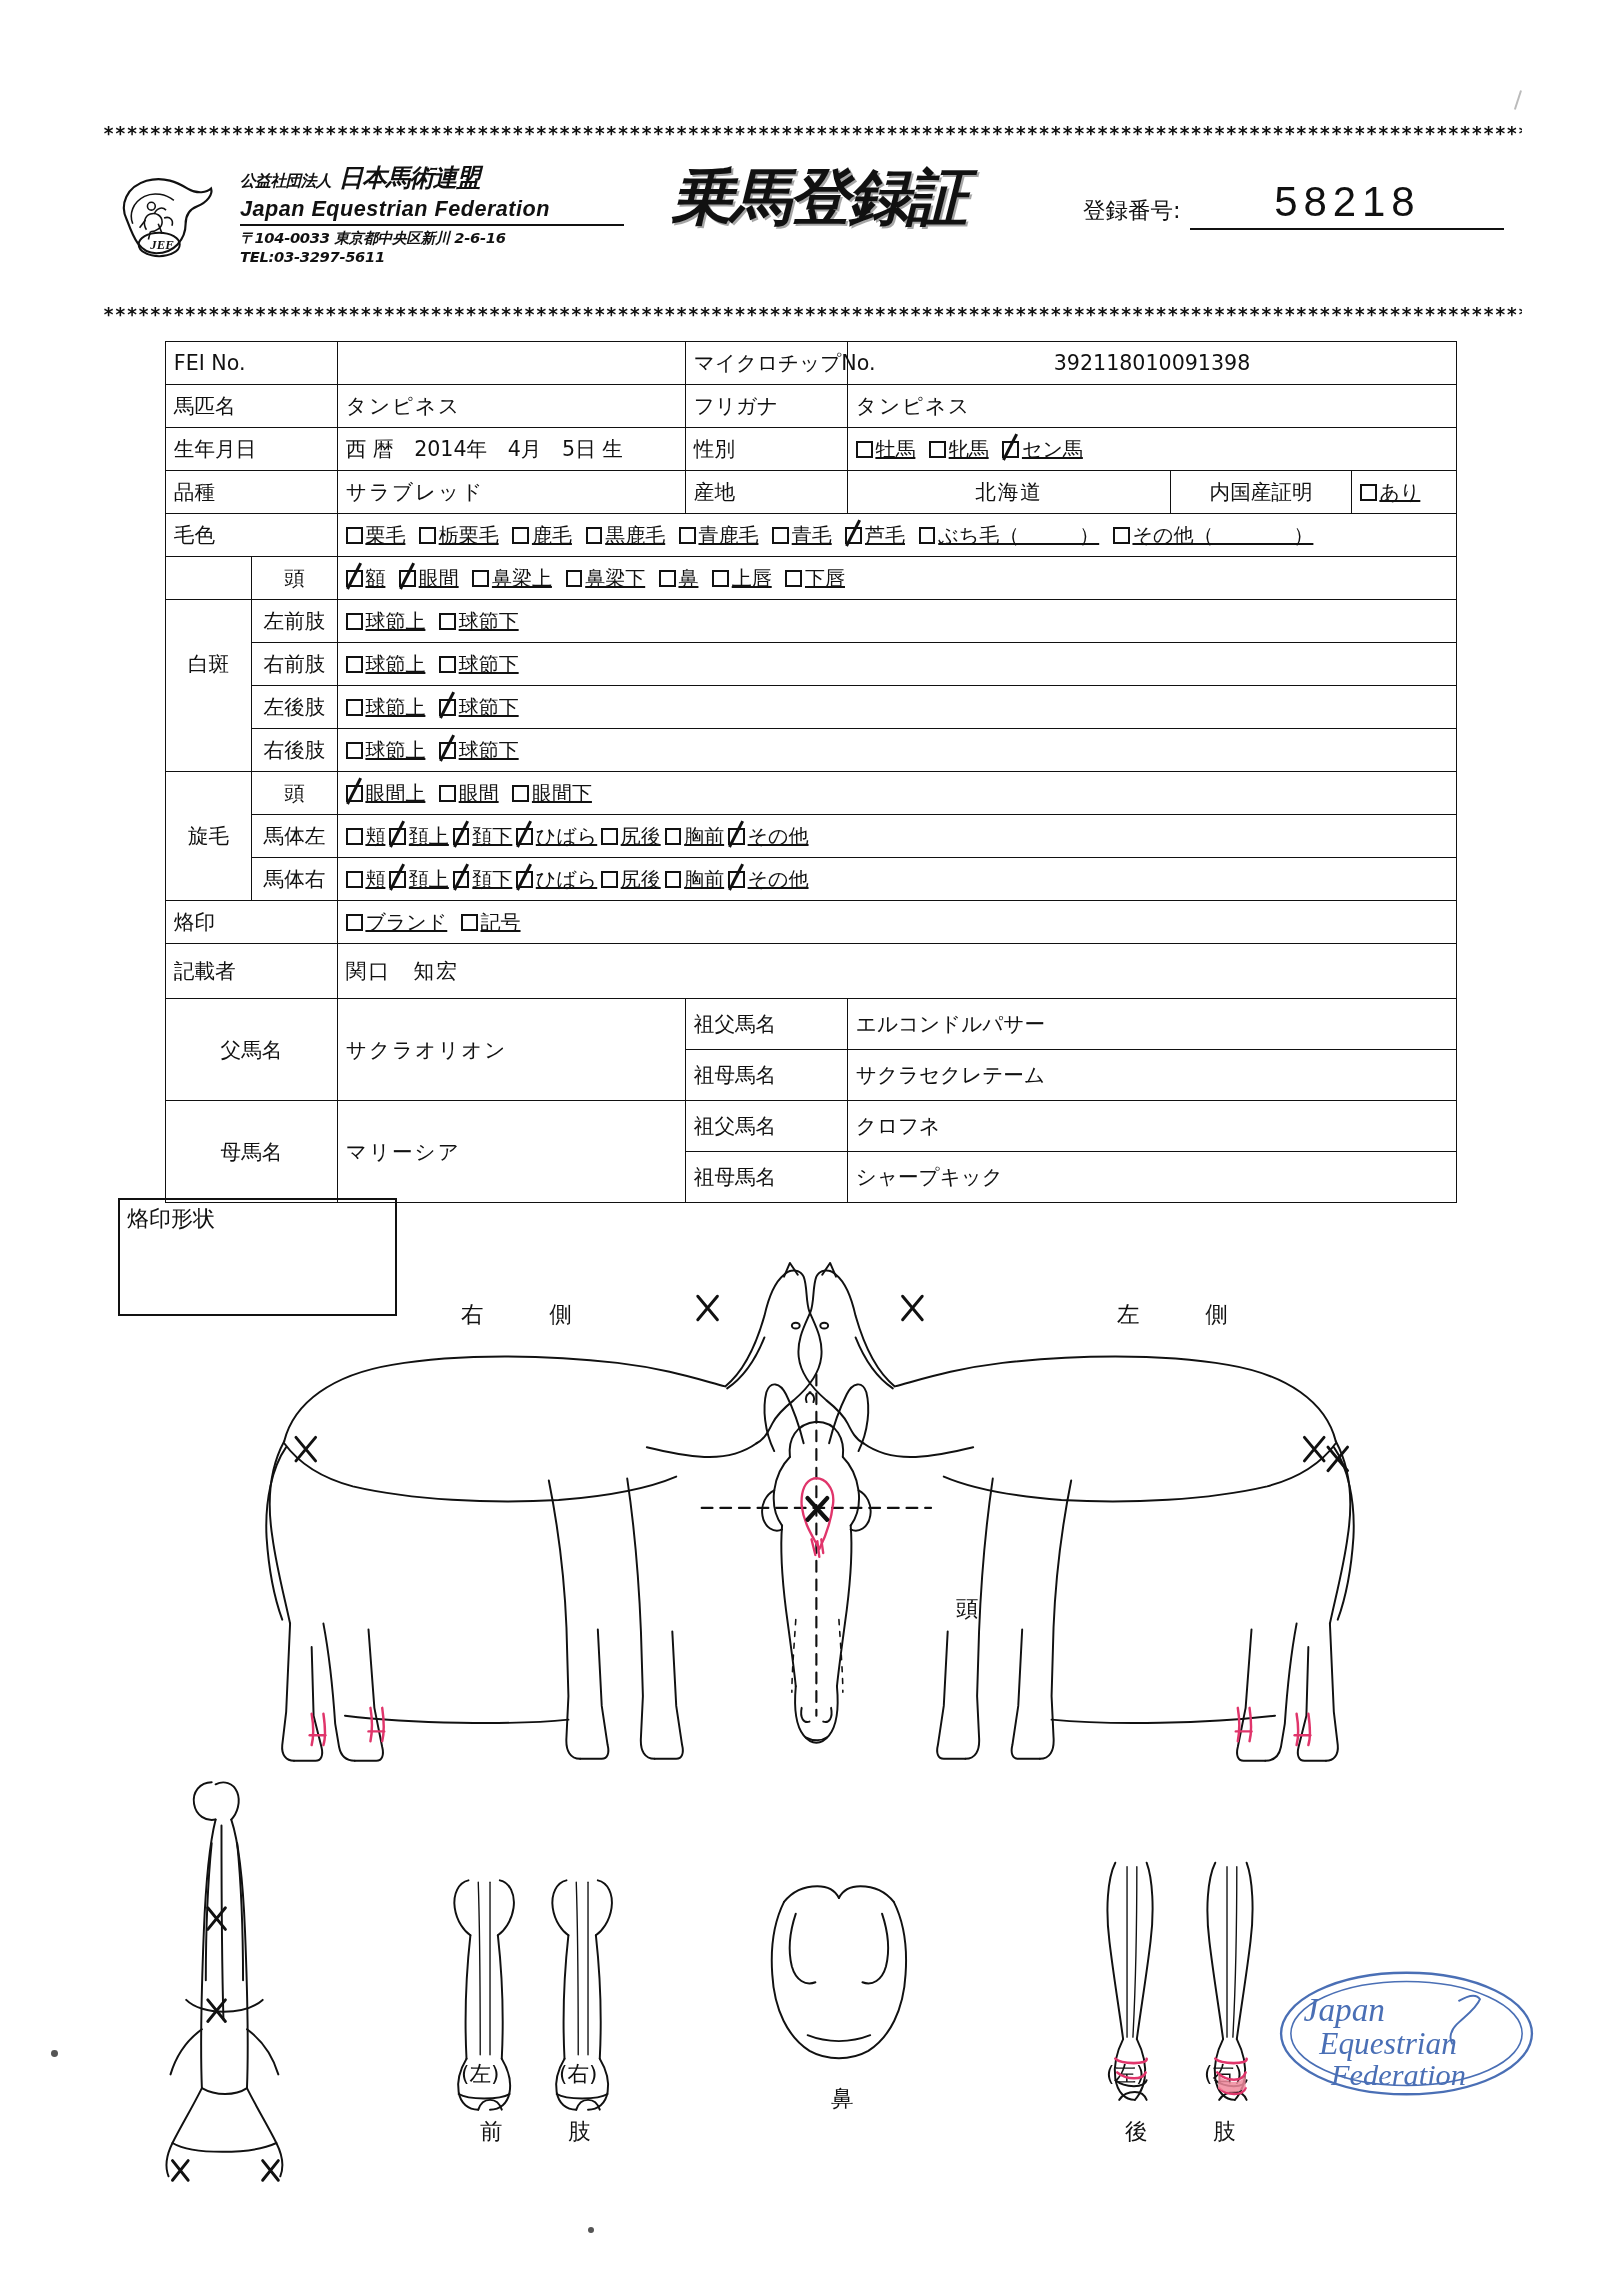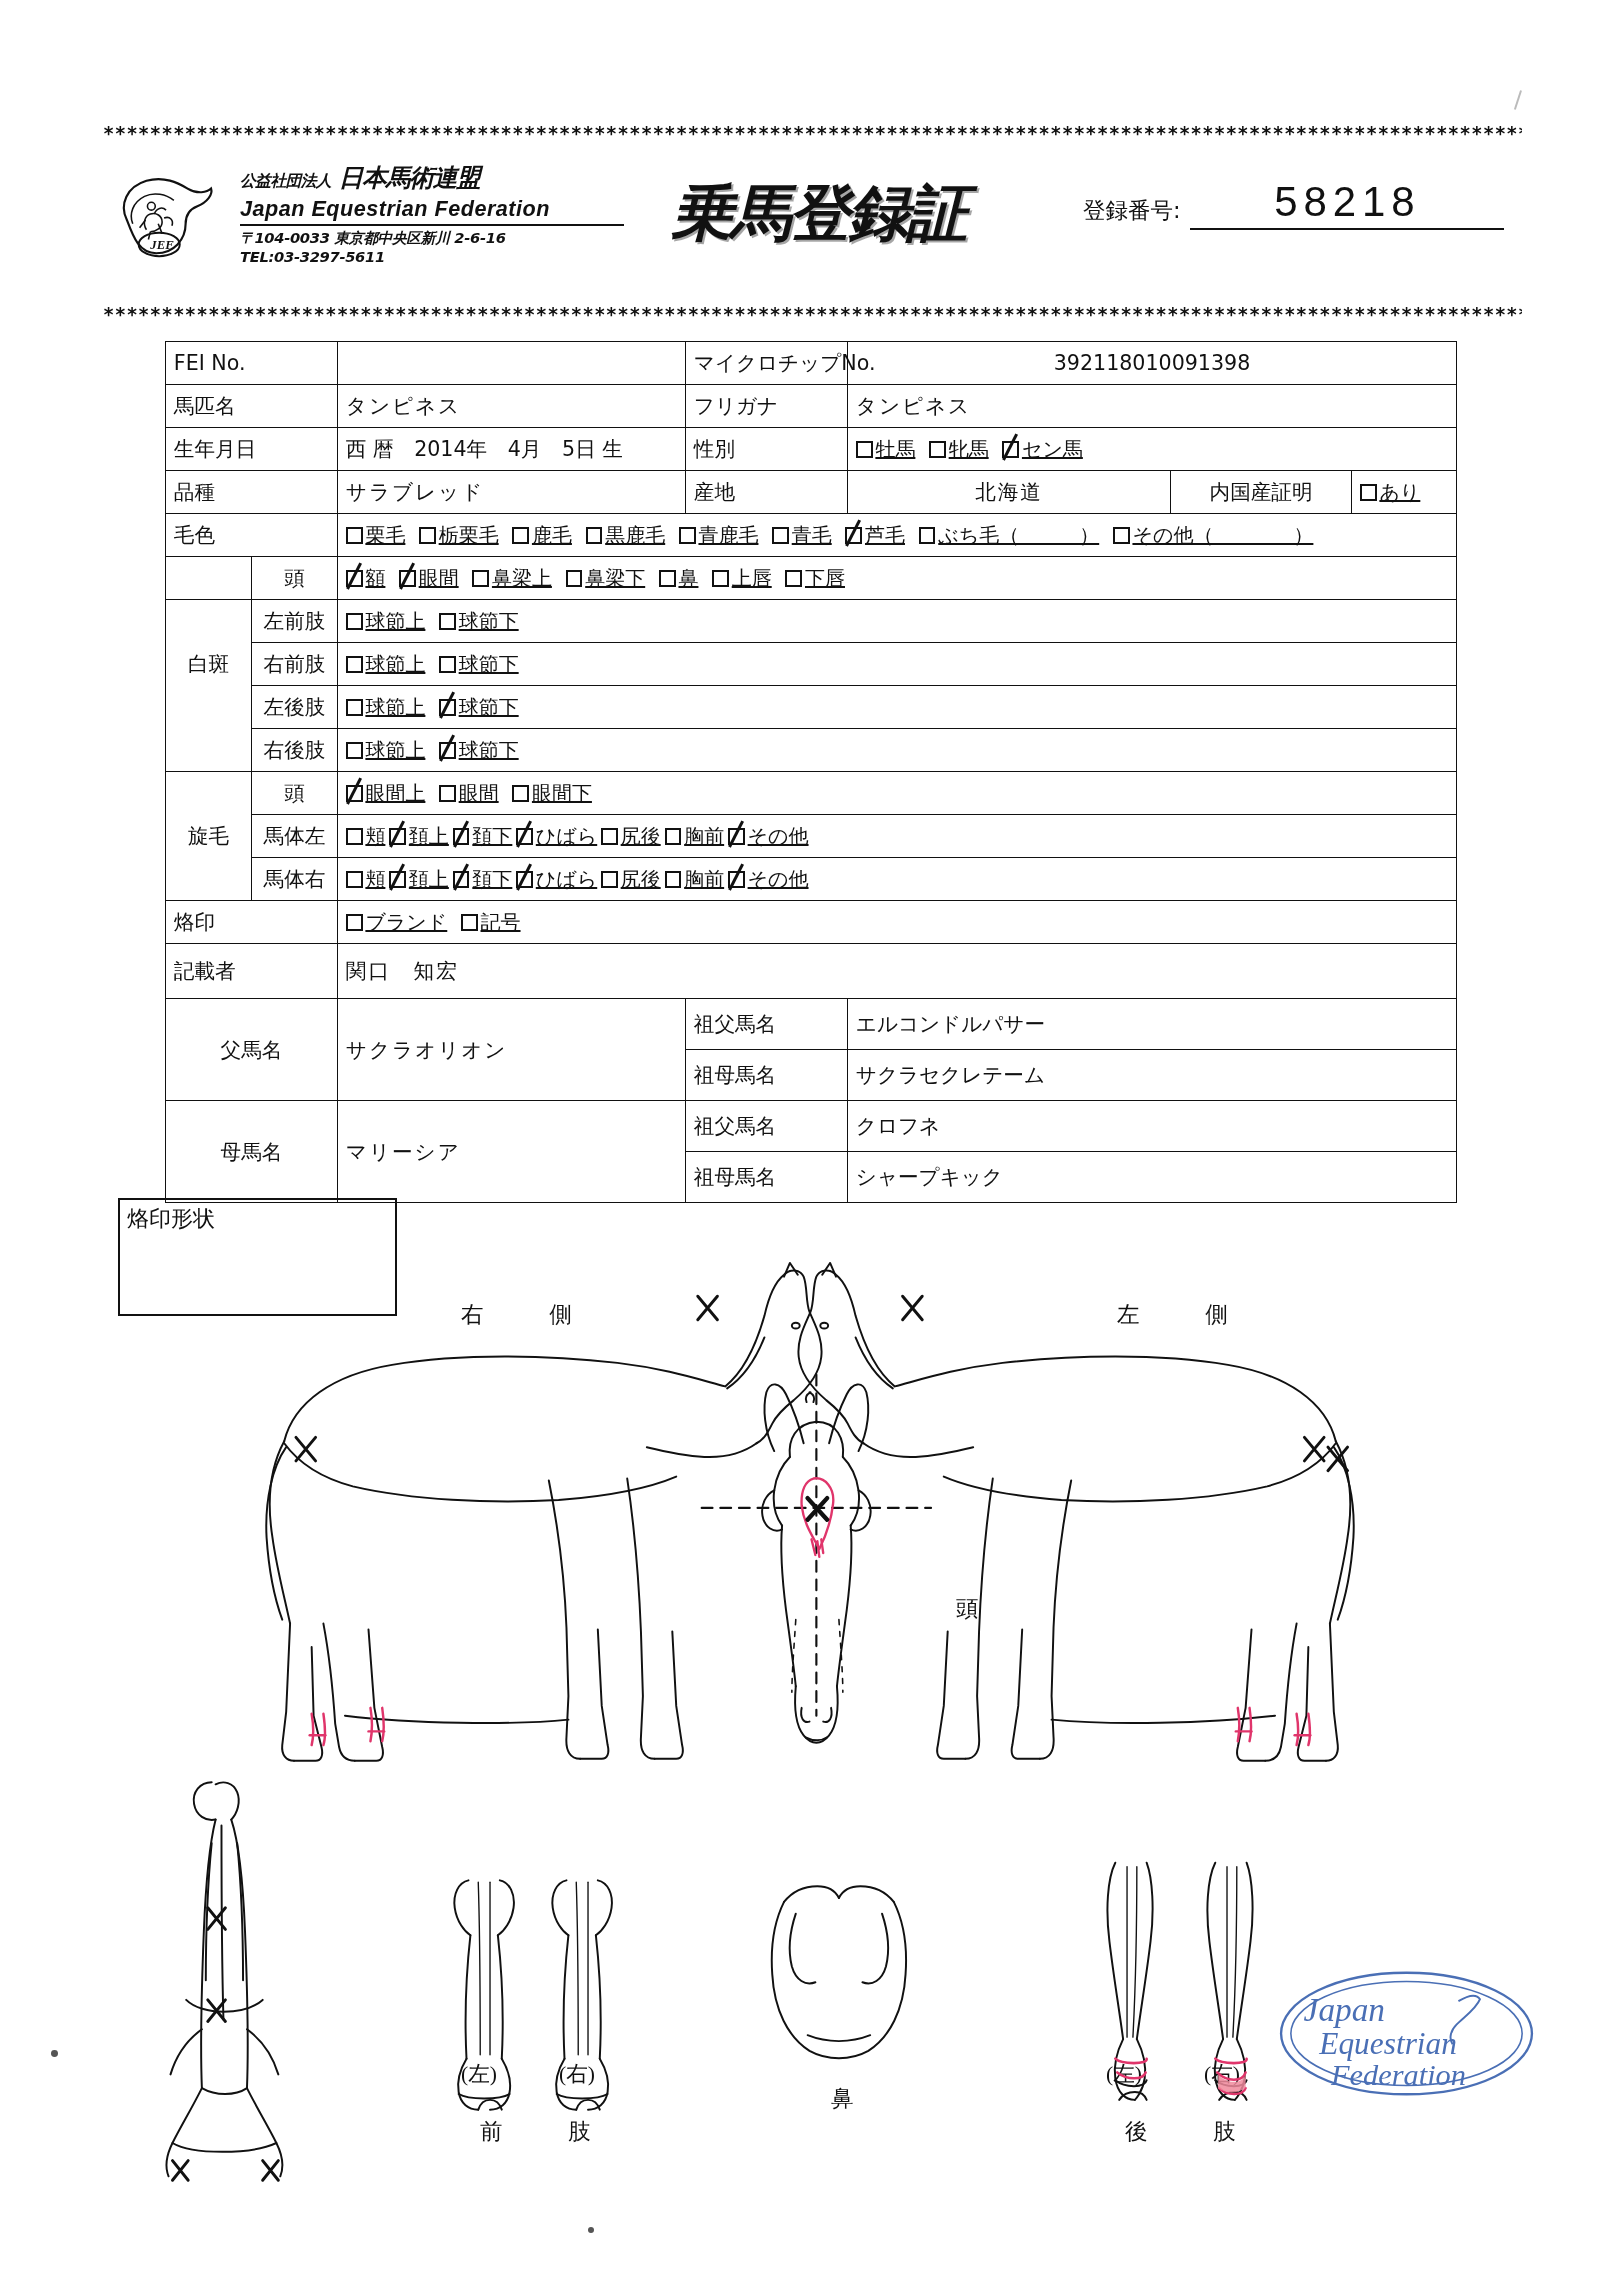--- a/index.html
+++ b/index.html
@@ -33,21 +33,21 @@
   .fed-block { position:absolute; left:137px; top:13.7px; width:412px; }
   .fed-jp { font-size:24.5px; font-weight:bold; font-style:italic; letter-spacing:-1px; white-space:nowrap;}
   .fed-jp .small { font-size:15.7px; letter-spacing:-0.5px; }
   .fed-en { font-size:21.6px; font-style:italic; font-weight:bold; letter-spacing:0.5px; margin-top:2px;
             font-family:"Liberation Sans",sans-serif; }
   .fed-sep { border-top:2px solid #111; margin-top:2px; width:384px;}
   .fed-addr { font-size:14.7px; font-style:italic; font-weight:bold; letter-spacing:-0.3px; margin-top:2.9px; white-space:nowrap;}
   .fed-tel  { font-size:14.7px; font-style:italic; font-weight:bold; letter-spacing:-0.3px; white-space:nowrap;}
 
   .doc-title {
-    position:absolute; left:568px; top:26px;
+    position:absolute; left:568px; top:10px;
     font-size:61px; font-weight:bold; font-style:italic;
     letter-spacing:-2px;
     text-shadow:2px 2px 0 rgba(0,0,0,0.35);
     white-space:nowrap;
   }
 
   .regblock { position:absolute; right:17.6px; top:1px; width:490px; }
   .regline { display:flex; align-items:flex-end; margin-bottom:15.7px; }
   .reglabel { font-size:22.5px; white-space:nowrap; width:176px; text-align:right; padding-right:9.8px; padding-bottom:3.9px;}
   .regvalue { flex:1; border-bottom:2.9px solid #111; text-align:center; padding-bottom:2px;margin-top:30px; }
@@ -82,21 +82,21 @@
   .ck-item.tight { margin-right:3.9px; }
 
   
   .brandbox {
     position:absolute; left:118px; top:1198px; width:279px; height:118px;
     border:2px solid #111;
   }
   .brandbox .t { font-size:22px; padding:3.9px 6.9px; }
 
   
-  .diagram { position:absolute; left:0; top:1255px; width:1443px; height:941px;font-family:Liberation Serif, serif; }
+  .diagram { position:absolute; left:0; top:1255px; width:1443px; height:941px; }
   .dlabel { position:absolute; font-size:22.5px; letter-spacing:21.6px; white-space:nowrap; color:#111;}
   .dlabel.plain { letter-spacing:0; }
 
   .seal {
     position:absolute; left:1274px; top:1960px; width:265px; height:147px;
     color:#4c1d95;
   }
 
   .specks { position:absolute; }
   .speck { position:absolute; width:2.9px; height:2.9px; background:#9a9a9a; border-radius:50%;}

